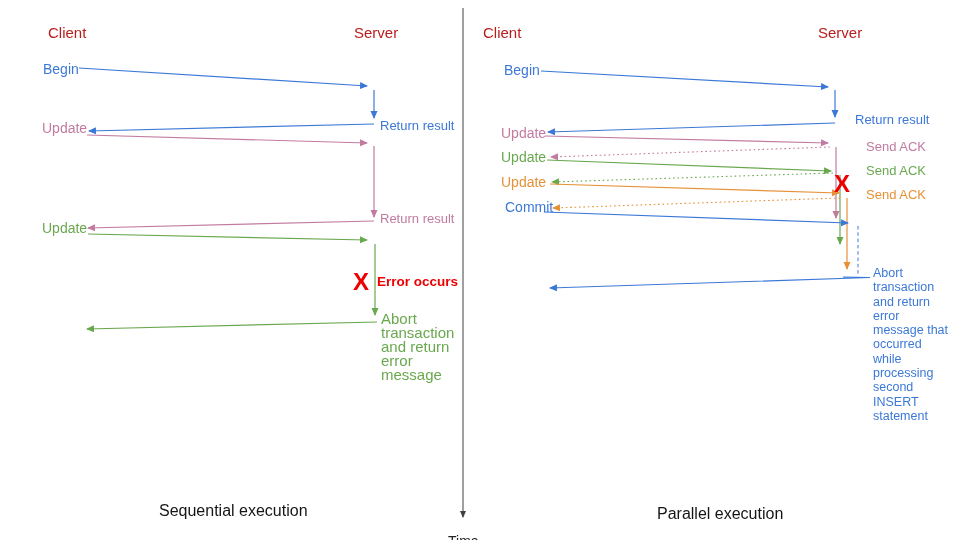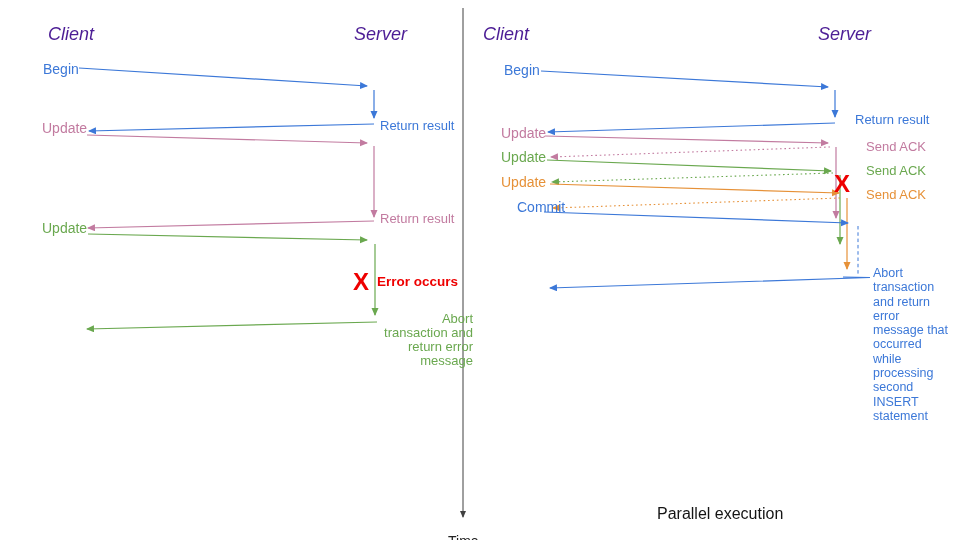--- a/index.html
+++ b/index.html
@@ -2,31 +2,31 @@
 <html><head>
 <meta charset="utf-8">
 <style>
   html,body{margin:0;padding:0;background:#fff;}
   #stage{
     position:relative;width:960px;height:540px;background:#ffffff;overflow:hidden;
     font-family:"Liberation Sans","DejaVu Sans",sans-serif;
   }
   #art{position:absolute;left:0;top:0;}
   .lbl{position:absolute;font-size:14px;line-height:1.08;white-space:nowrap;}
-  .hdr{font-style:italic;font-size:18px;color:#4c1d95;}
+  .hdr{font-size:15px;color:#b91c1c;}
   .cap{font-size:16px;color:#151515;}
   .c-blue{color:#3c78d8;}
   .c-pink{color:#c27ba0;}
   .c-green{color:#6aa84f;}
   .c-orange{color:#e69138;}
   .c-red{color:#ee0000;}
   .c-dark{color:#222222;}
   .xmark{font-size:24px;font-weight:700;line-height:1;letter-spacing:0;}
   .wrap{white-space:normal;}
-  .abort-left{width:92px;font-size:13px;line-height:14px;text-align:right;}
+  .abort-left{width:92px;font-size:15px;line-height:14px;}
   .abort-right{width:80px;font-size:12.5px;line-height:14.3px;}
   .err{font-size:13.5px;}
   .small{font-size:13px;}
   .st{fill:none;stroke-width:1.2px;}
   .s-blue{stroke:#3c78d8;}
   .s-pink{stroke:#c27ba0;}
   .s-green{stroke:#6aa84f;}
   .s-orange{stroke:#e69138;}
   .s-dark{stroke:#404040;stroke-width:1px;}
   .dot{stroke-dasharray:1.6 2.8;stroke-width:1.1px;}
@@ -96,32 +96,33 @@
   <div class="lbl hdr" style="left:354px;top:25px;">Server</div>
 
   <div class="lbl c-blue" style="left:43px;top:62px;">Begin</div>
   <div class="lbl c-blue small" style="left:380px;top:119px;">Return result</div>
   <div class="lbl c-pink" style="left:42px;top:121px;">Update</div>
   <div class="lbl c-pink small" style="left:380px;top:212px;">Return result</div>
   <div class="lbl c-green" style="left:42px;top:221px;">Update</div>
   <div class="lbl c-red xmark" style="left:353px;top:270px;">X</div>
   <div class="lbl c-red err" style="left:377px;top:275px;font-weight:bold;">Error occurs</div>
   <div class="lbl c-green wrap abort-left" style="left:381px;top:312px;">Abort transaction and return error message</div>
+  <div class="lbl cap" style="left:159px;top:502px;">Sequential execution</div>
 
   <div class="lbl hdr" style="left:483px;top:25px;">Client</div>
   <div class="lbl hdr" style="left:818px;top:25px;">Server</div>
 
   <div class="lbl c-blue" style="left:504px;top:63px;">Begin</div>
   <div class="lbl c-blue small" style="left:855px;top:113px;">Return result</div>
   <div class="lbl c-pink" style="left:501px;top:126px;">Update</div>
   <div class="lbl c-pink small" style="left:866px;top:140px;">Send ACK</div>
   <div class="lbl c-green" style="left:501px;top:150px;">Update</div>
   <div class="lbl c-green small" style="left:866px;top:164px;">Send ACK</div>
   <div class="lbl c-orange" style="left:501px;top:175px;">Update</div>
   <div class="lbl c-orange small" style="left:866px;top:188px;">Send ACK</div>
-  <div class="lbl c-blue" style="left:517px;top:200px;">Commit</div>
+  <div class="lbl c-blue" style="left:505px;top:200px;">Commit</div>
   <div class="lbl c-red xmark" style="left:834px;top:172px;">X</div>
   <div class="lbl cap" style="left:657px;top:505px;">Parallel execution</div>
   <div class="lbl c-blue wrap abort-right" style="left:873px;top:266px;">Abort transaction and return error message that occurred while processing second INSERT statement</div>
 
   <div class="lbl c-dark" style="left:448px;top:534px;">Time</div>
 
 </div>
 
 </body></html>

